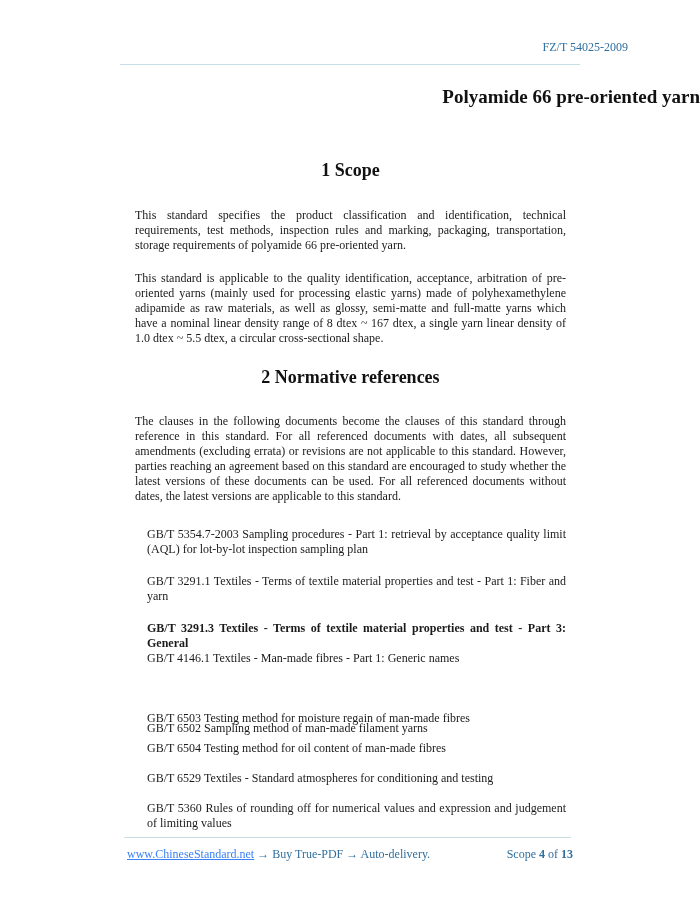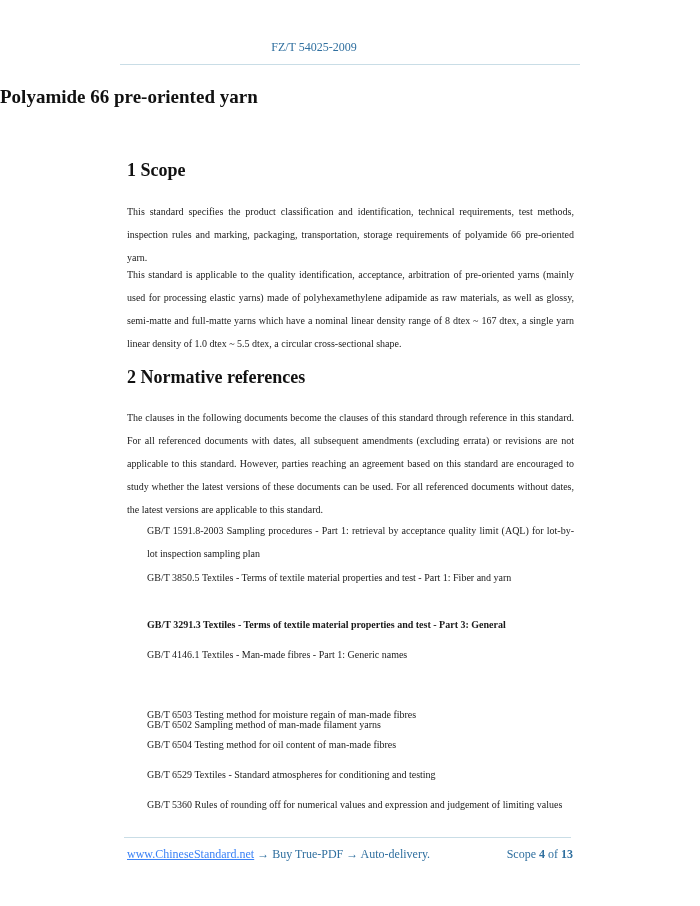--- a/index.html
+++ b/index.html
@@ -1,25 +1,25 @@
 <!DOCTYPE html>
 <html><head>
 <meta charset="utf-8">
 <style>
   html, body { margin: 0; padding: 0; background: #ffffff; }
   body { width: 700px; height: 906px; position: relative; overflow: hidden;
          font-family: "Liberation Serif", serif; color: #1a1a1a; }
-  .header-code { position: absolute; top: 40px; left: 0; width: 628px; text-align: center;
+  .header-code { position: absolute; top: 40px; left: 0; width: 628px; text-align: right;
                  font-size: 12px; color: #2f6f9f; }
   .header-rule { position: absolute; top: 64px; left: 120px; width: 460px; height: 1px; background: #c9dde6; }
-  .title { position: absolute; top: 86px; left: 0; width: 700px; text-align: left;
+  .title { position: absolute; top: 86px; left: 0; width: 700px; text-align: right;
            font-size: 19px; font-weight: bold; color: #111; }
   .content { position: absolute; left: 127px; width: 447px; }
-  h2 { margin: 0; font-size: 18px; font-weight: bold; color: #111; }
-  p { margin: 0; font-size: 10px; line-height: 23px; text-align: justify; }
+  h2 { margin: 0; font-size: 18px; font-weight: bold; color: #111; text-align: center; }
+  p { margin: 8px; font-size: 12px; line-height: 15px; text-align: justify; }
   .ref { margin-left: 20px; }
   .footer-rule { position: absolute; top: 837px; left: 124px; width: 447px; height: 1px; background: #c9dde6; }
   .footer { position: absolute; top: 847px; left: 127px; width: 446px; font-size: 12px; color: #2f6f9f; }
   .footer a { color: #3b82f6; text-decoration: underline; }
   .footer .right { position: absolute; right: 0; top: 0; }
   .footer b { font-weight: bold; }
 </style>
 </head>
 <body>
 
@@ -39,24 +39,24 @@
 </div>
 
 <div class="content" style="top:367px;">
   <h2>2 Normative references</h2>
 </div>
 <div class="content" style="top:406px;">
   <p>The clauses in the following documents become the clauses of this standard through reference in this standard. For all referenced documents with dates, all subsequent amendments (excluding errata) or revisions are not applicable to this standard. However, parties reaching an agreement based on this standard are encouraged to study whether the latest versions of these documents can be used. For all referenced documents without dates, the latest versions are applicable to this standard.</p>
 </div>
 
 <div class="content" style="top:519px;">
-  <p class="ref">GB/T 1591.8-2003 Sampling procedures - Part 1: retrieval by acceptance quality limit (AQL) for lot-by-lot inspection sampling plan</p>
+  <p class="ref">GB/T 5354.7-2003 Sampling procedures - Part 1: retrieval by acceptance quality limit (AQL) for lot-by-lot inspection sampling plan</p>
 </div>
 <div class="content" style="top:566px;">
-  <p class="ref">GB/T 3850.5 Textiles - Terms of textile material properties and test - Part 1: Fiber and yarn</p>
+  <p class="ref">GB/T 3291.1 Textiles - Terms of textile material properties and test - Part 1: Fiber and yarn</p>
 </div>
 <div class="content" style="top:613px;font-weight:bold;">
   <p class="ref">GB/T 3291.3 Textiles - Terms of textile material properties and test - Part 3: General</p>
 </div>
 <div class="content" style="top:643px;">
   <p class="ref">GB/T 4146.1 Textiles - Man-made fibres - Part 1: Generic names</p>
 </div>
 <div class="content" style="top:713px;">
   <p class="ref">GB/T 6502 Sampling method of man-made filament yarns</p>
 </div>

